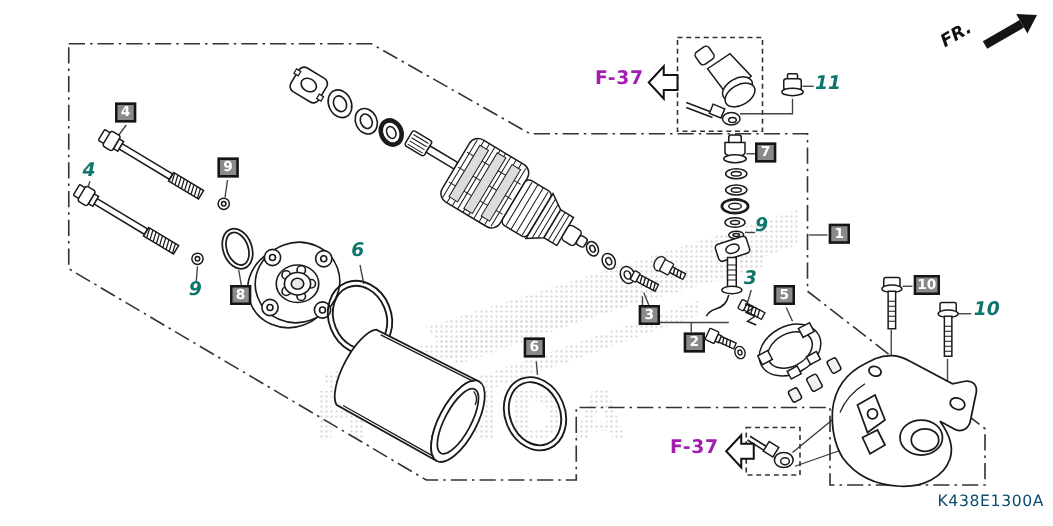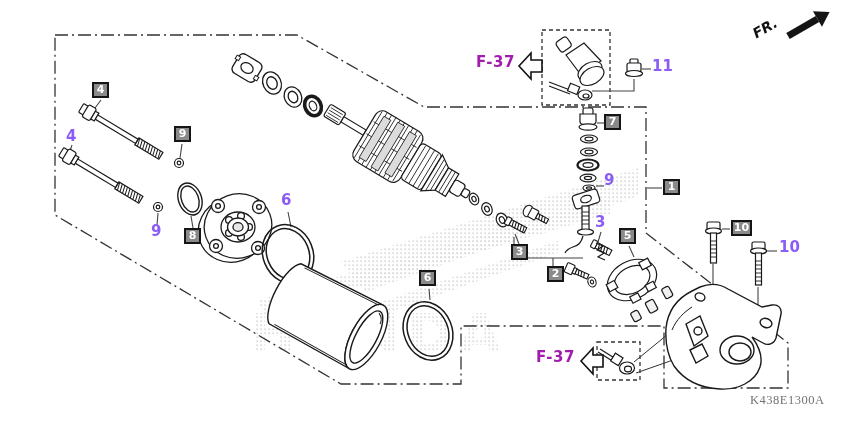--- a/index.html
+++ b/index.html
@@ -3,25 +3,25 @@
 <meta charset="utf-8">
 <style>
   html,body{margin:0;padding:0;background:#ffffff;}
   #stage{position:relative;width:842px;height:421px;background:#ffffff;overflow:hidden;
          font-family:"DejaVu Sans","Liberation Sans",sans-serif;}
   svg{position:absolute;left:0;top:0;}
   .lbl-box{position:absolute;box-sizing:border-box;width:17px;height:16px;background:#8a8a8a;
            border:2px solid #151515;color:#fff;font-size:11px;font-weight:bold;line-height:12px;
            display:flex;align-items:center;justify-content:center;z-index:5;}
   .lbl-box.wide{width:21px;}
-  .lbl-plain{position:absolute;color:#8b5cf6;font-size:15px;font-weight:bold;line-height:15px;z-index:5;}
+  .lbl-plain{position:absolute;color:#0f766e;font-size:15px;font-weight:bold;line-height:15px;z-index:5;font-style:italic;}
   .ref-lbl{position:absolute;color:#a21caf;font-size:15px;font-weight:bold;letter-spacing:.5px;z-index:5;}
   .fr-lbl{position:absolute;color:#111;font-size:14px;font-weight:bold;font-style:italic;
           transform:rotate(-30deg);z-index:5;}
-  .fig-code{position:absolute;color:#737373;font-size:12.5px;letter-spacing:.5px;z-index:5;font-family:Liberation Serif, serif;}
+  .fig-code{position:absolute;color:#0c4a6e;font-size:12.5px;letter-spacing:.5px;z-index:5;}
 </style>
 </head>
 <body>
 
 <div id="stage">
 
 <svg width="842" height="421" viewBox="0 0 842 421">
   <defs>
     <pattern id="dots" width="4" height="4" patternUnits="userSpaceOnUse">
       <circle cx="1.2" cy="1.2" r="0.95" fill="#bdbdbd"></circle>

